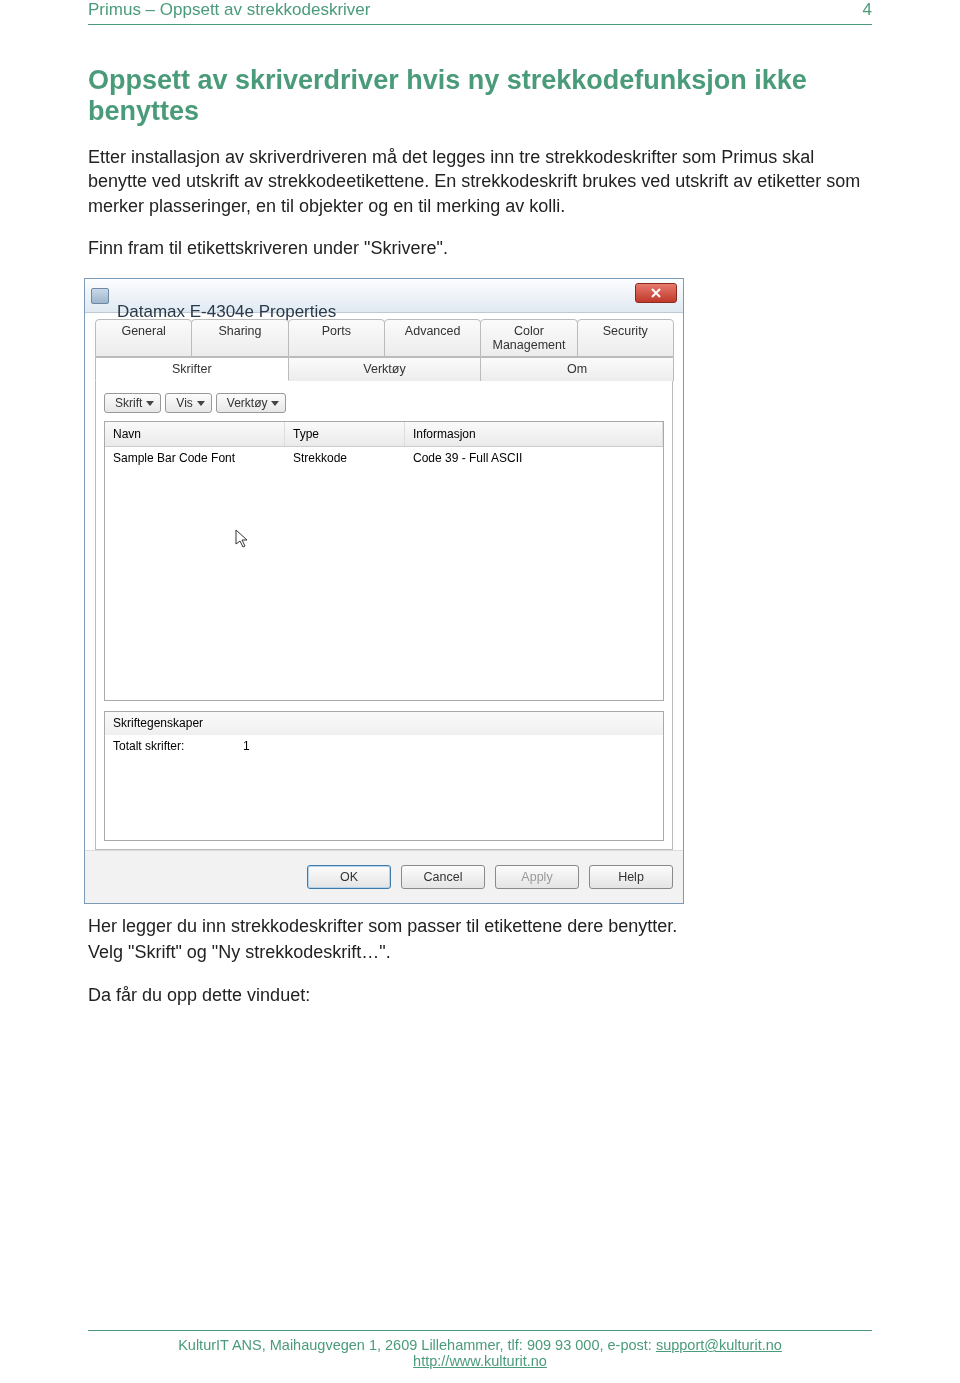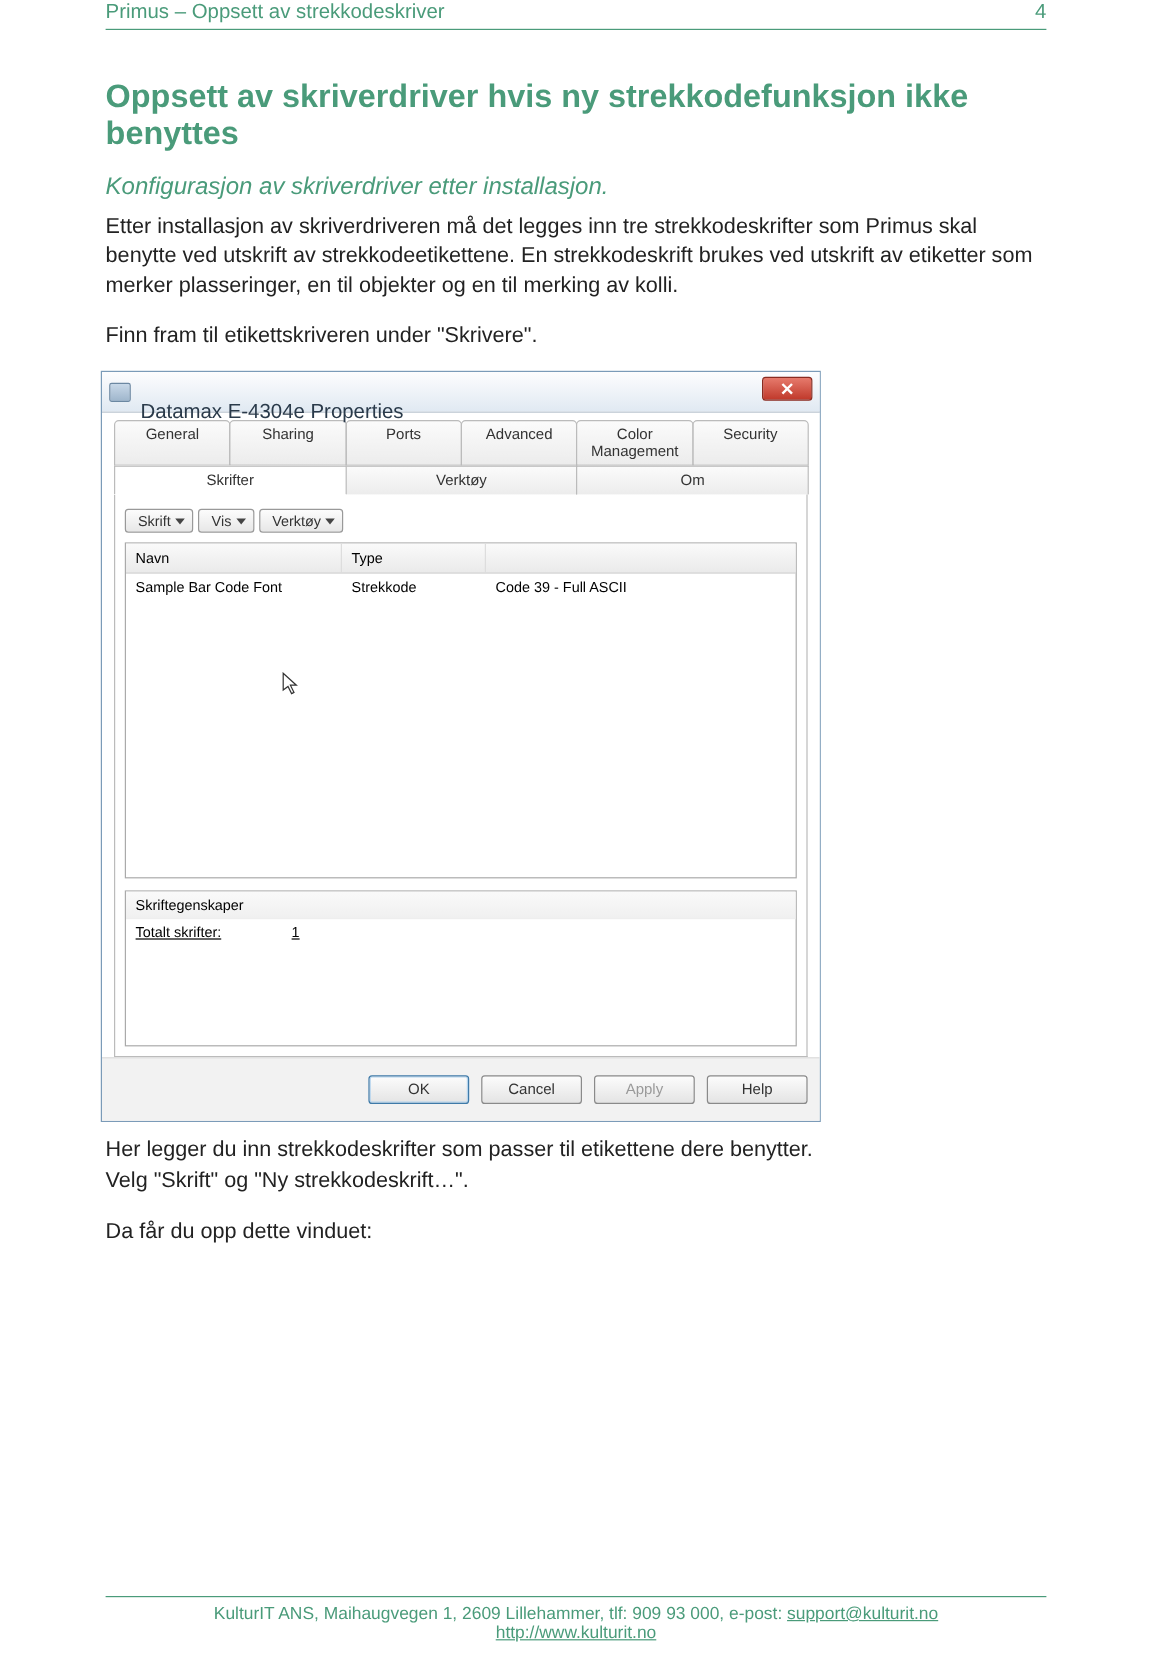--- a/index.html
+++ b/index.html
@@ -190,21 +190,20 @@
     font-size: 12px;
   }
   .props-box .head-row {
     padding: 4px 8px;
     border-bottom: 1px solid #eee;
     background: linear-gradient(#fafafa,#f0f0f0);
   }
   .props-box .data-row {
     padding: 4px 8px;
     display: flex;
-    text-decoration: underline;
   }
   .props-box .label-cell { width: 130px; }
   .btn-row {
     display: flex;
     justify-content: flex-end;
     gap: 10px;
     padding: 14px 10px;
     background: #f2f2f2;
     border-top: 1px solid #ddd;
   }
@@ -242,21 +241,20 @@
 
 <div class="page">
 
   <div class="header">
     <span>Primus – Oppsett av strekkodeskriver</span>
     <span>4</span>
   </div>
   <hr class="hr-green">
 
   <h1 class="h1">Oppsett av skriverdriver hvis ny strekkodefunksjon ikke benyttes</h1>
-  <h2 class="h2">Konfigurasjon av skriverdriver etter installasjon.</h2>
 
   <p class="para">Etter installasjon av skriverdriveren må det legges inn tre strekkodeskrifter som Primus skal benytte ved utskrift av strekkodeetikettene. En strekkodeskrift brukes ved utskrift av etiketter som merker plasseringer, en til objekter og en til merking av kolli.</p>
   <p class="para">Finn fram til etikettskriveren under "Skrivere".</p>
 
   <div class="win">
     <div class="titlebar">
       <span class="printer-icon"></span>
       <span class="title-text">Datamax E-4304e Properties</span>
       <div class="close-btn">
         <svg width="12" height="12">
@@ -293,20 +291,21 @@
           <div class="tool-btn">
             <span>Verktøy</span>
             <span class="caret"></span>
           </div>
         </div>
 
         <div class="grid-wrap">
           <div class="grid-head">
             <div class="col c1">Navn</div>
             <div class="col c2">Type</div>
+            <div class="col c3">Informasjon</div>
           </div>
           <div class="grid-row">
             <div class="col c1">Sample Bar Code Font</div>
             <div class="col c2">Strekkode</div>
             <div class="col c3">Code 39 - Full ASCII</div>
           </div>
           <svg class="cursor" viewBox="0 0 16 20">
             <path d="M1 1 L1 15 L5 12 L8 18 L10 17 L7 11 L12 11 Z" fill="#fff" stroke="#333" stroke-width="1"></path>
           </svg>
         </div>

